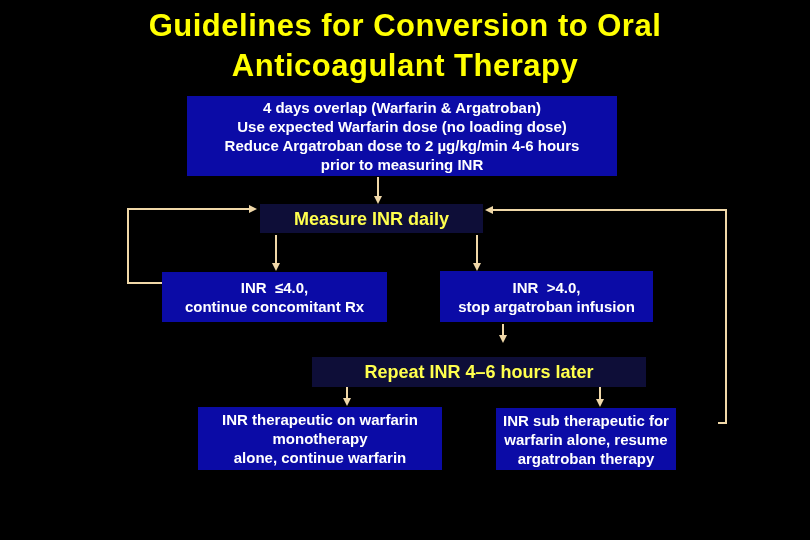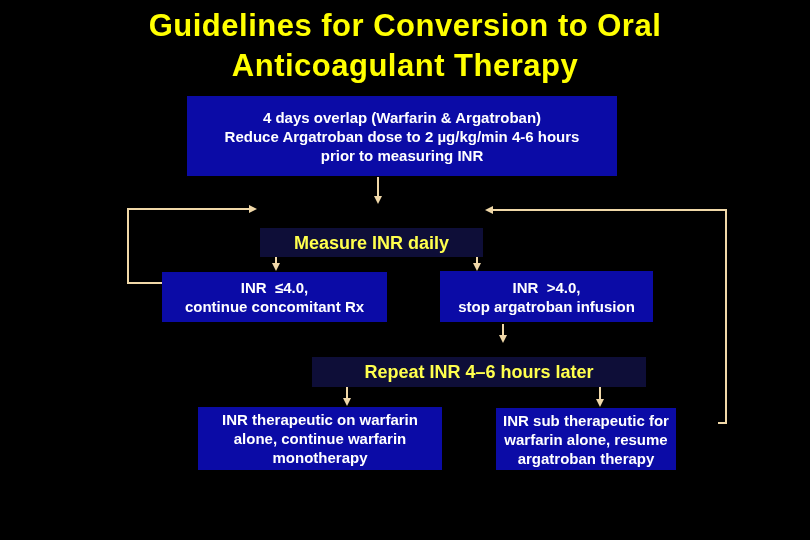--- a/index.html
+++ b/index.html
@@ -42,21 +42,21 @@
     line-height: 19px;
   }
   .box-dark {
     background: var(--box-dark, #0e0e38);
     color: var(--label-yellow, #ffff4d);
     font-size: 18px;
     line-height: 20px;
   }
   .box-line { white-space: pre-wrap; }
   .protocol-box   { left: 187px; top:  96px; width: 430px; height: 80px; }
-  .measure-box    { left: 260px; top: 204px; width: 223px; height: 29px; margin-top: 24px; }
+  .measure-box    { left: 260px; top: 204px; width: 223px; height: 29px; }
   .inr-low-box    { left: 162px; top: 272px; width: 225px; height: 50px; }
   .inr-high-box   { left: 440px; top: 271px; width: 213px; height: 51px; }
   .repeat-box     { left: 312px; top: 357px; width: 334px; height: 30px; }
   .therapeutic-box    { left: 198px; top: 407px; width: 244px; height: 63px; }
   .subtherapeutic-box { left: 496px; top: 408px; width: 180px; height: 62px; }
   svg.connector-layer {
     position: absolute;
     left: 0; top: 0;
     pointer-events: none;
   }
@@ -88,20 +88,21 @@
     <path class="connector" d="M718 423 L726 423 L726 210 L492 210" marker-end="url(#arrow)"></path>
   </svg>
 
   <div class="slide-title">
     <div>Guidelines for Conversion to Oral</div>
     <div>Anticoagulant Therapy</div>
   </div>
 
   <div class="box box-navy protocol-box">
     <div class="box-line">4 days overlap (Warfarin &amp; Argatroban)</div>
+    <div class="box-line">Use expected Warfarin dose (no loading dose)</div>
     <div class="box-line">Reduce Argatroban dose to 2 µg/kg/min 4-6 hours</div>
     <div class="box-line">prior to measuring INR</div>
   </div>
 
   <div class="box box-dark measure-box">
     <div class="box-line">Measure INR daily</div>
   </div>
 
   <div class="box box-navy inr-low-box">
     <div class="box-line">INR  ≤4.0,</div>
@@ -112,22 +113,22 @@
     <div class="box-line">INR  &gt;4.0,</div>
     <div class="box-line">stop argatroban infusion</div>
   </div>
 
   <div class="box box-dark repeat-box">
     <div class="box-line">Repeat INR 4–6 hours later</div>
   </div>
 
   <div class="box box-navy therapeutic-box">
     <div class="box-line">INR therapeutic on warfarin</div>
+    <div class="box-line">monotherapy</div>
     <div class="box-line">alone, continue warfarin</div>
-    <div class="box-line">monotherapy</div>
   </div>
 
   <div class="box box-navy subtherapeutic-box">
     <div class="box-line">INR sub therapeutic for</div>
     <div class="box-line">warfarin alone, resume</div>
     <div class="box-line">argatroban therapy</div>
   </div>
 
 </div>
 

